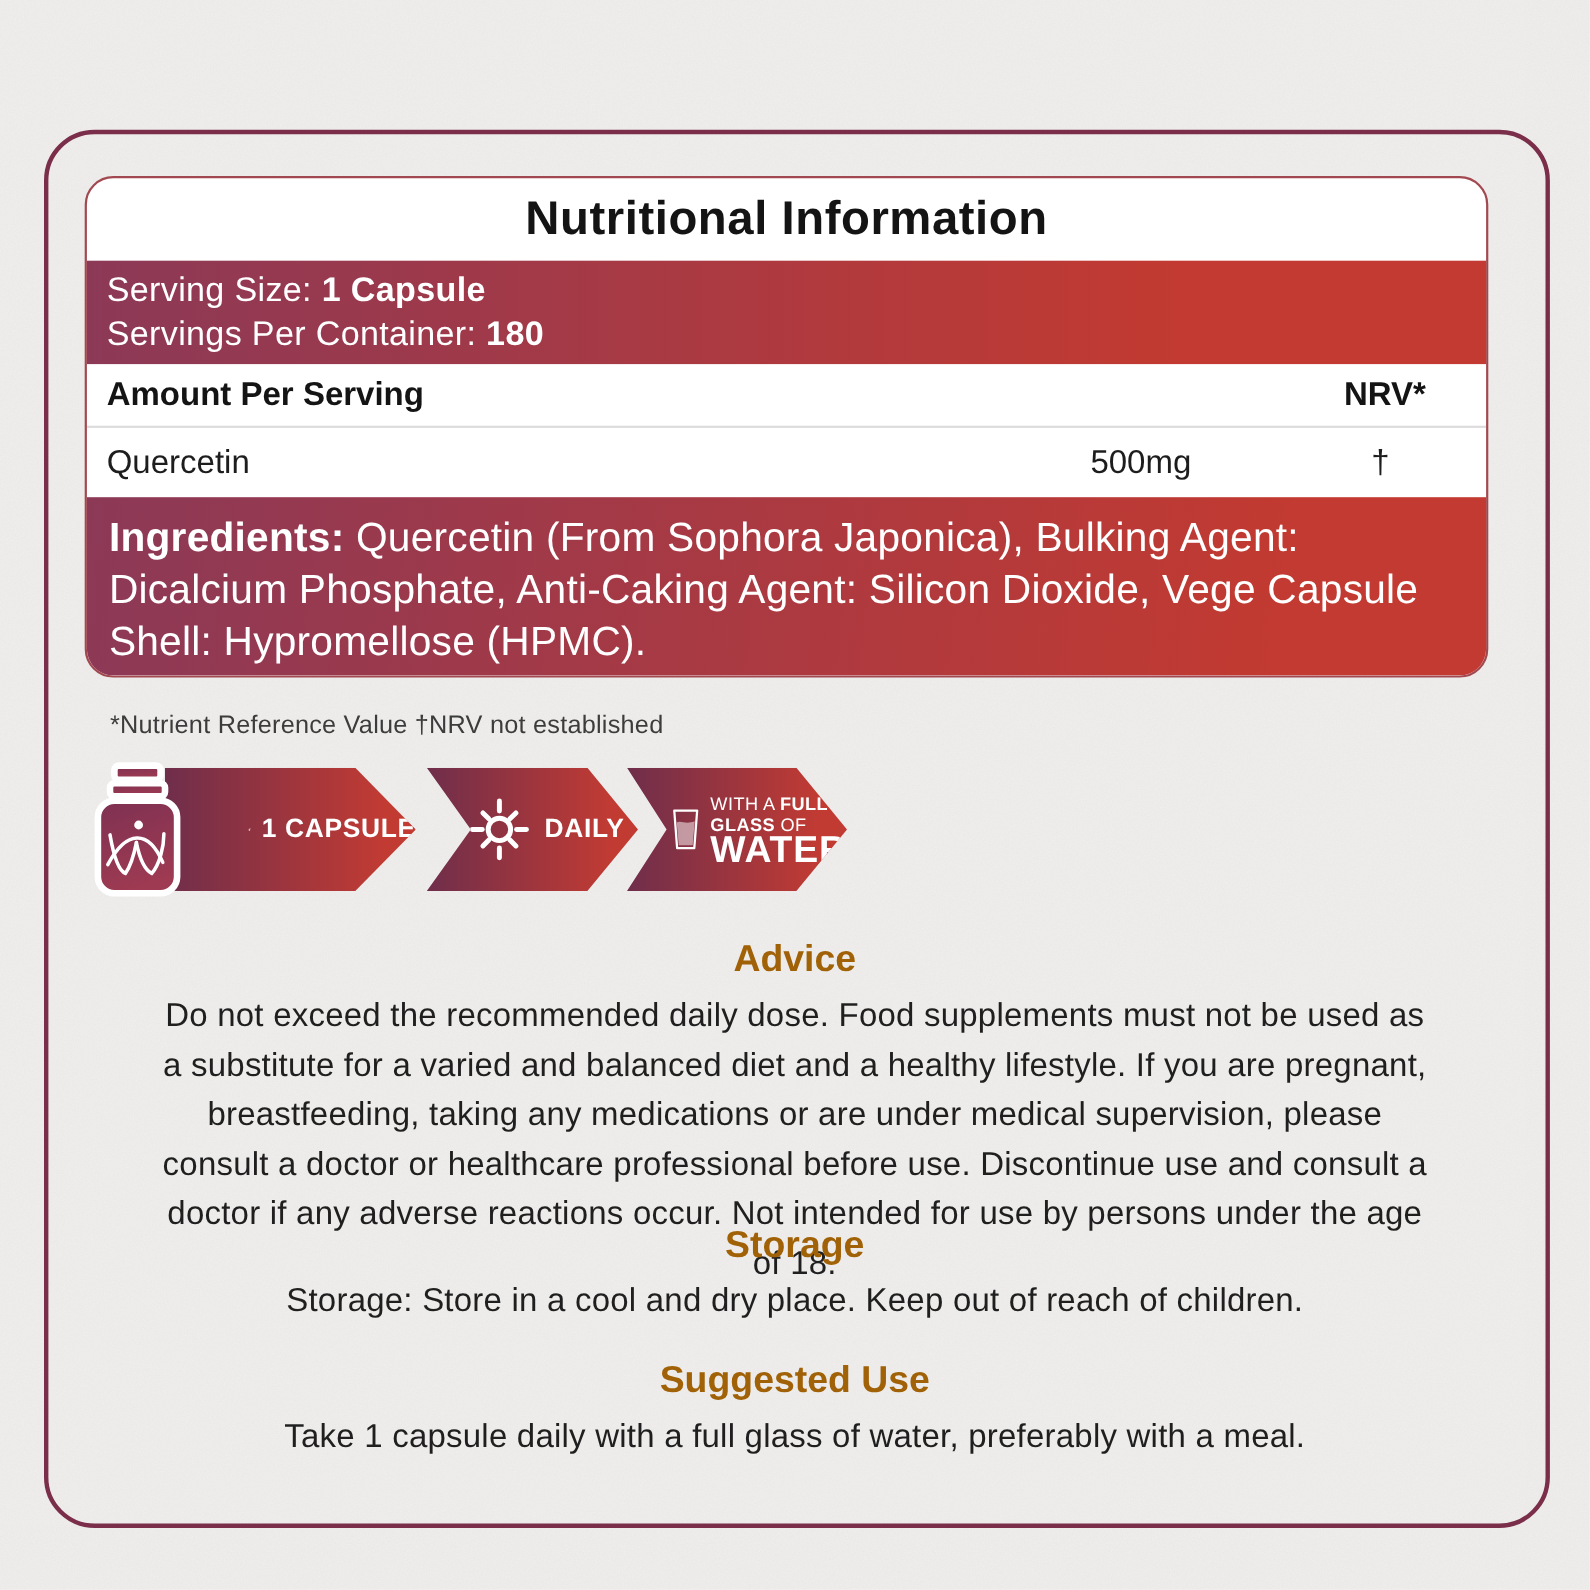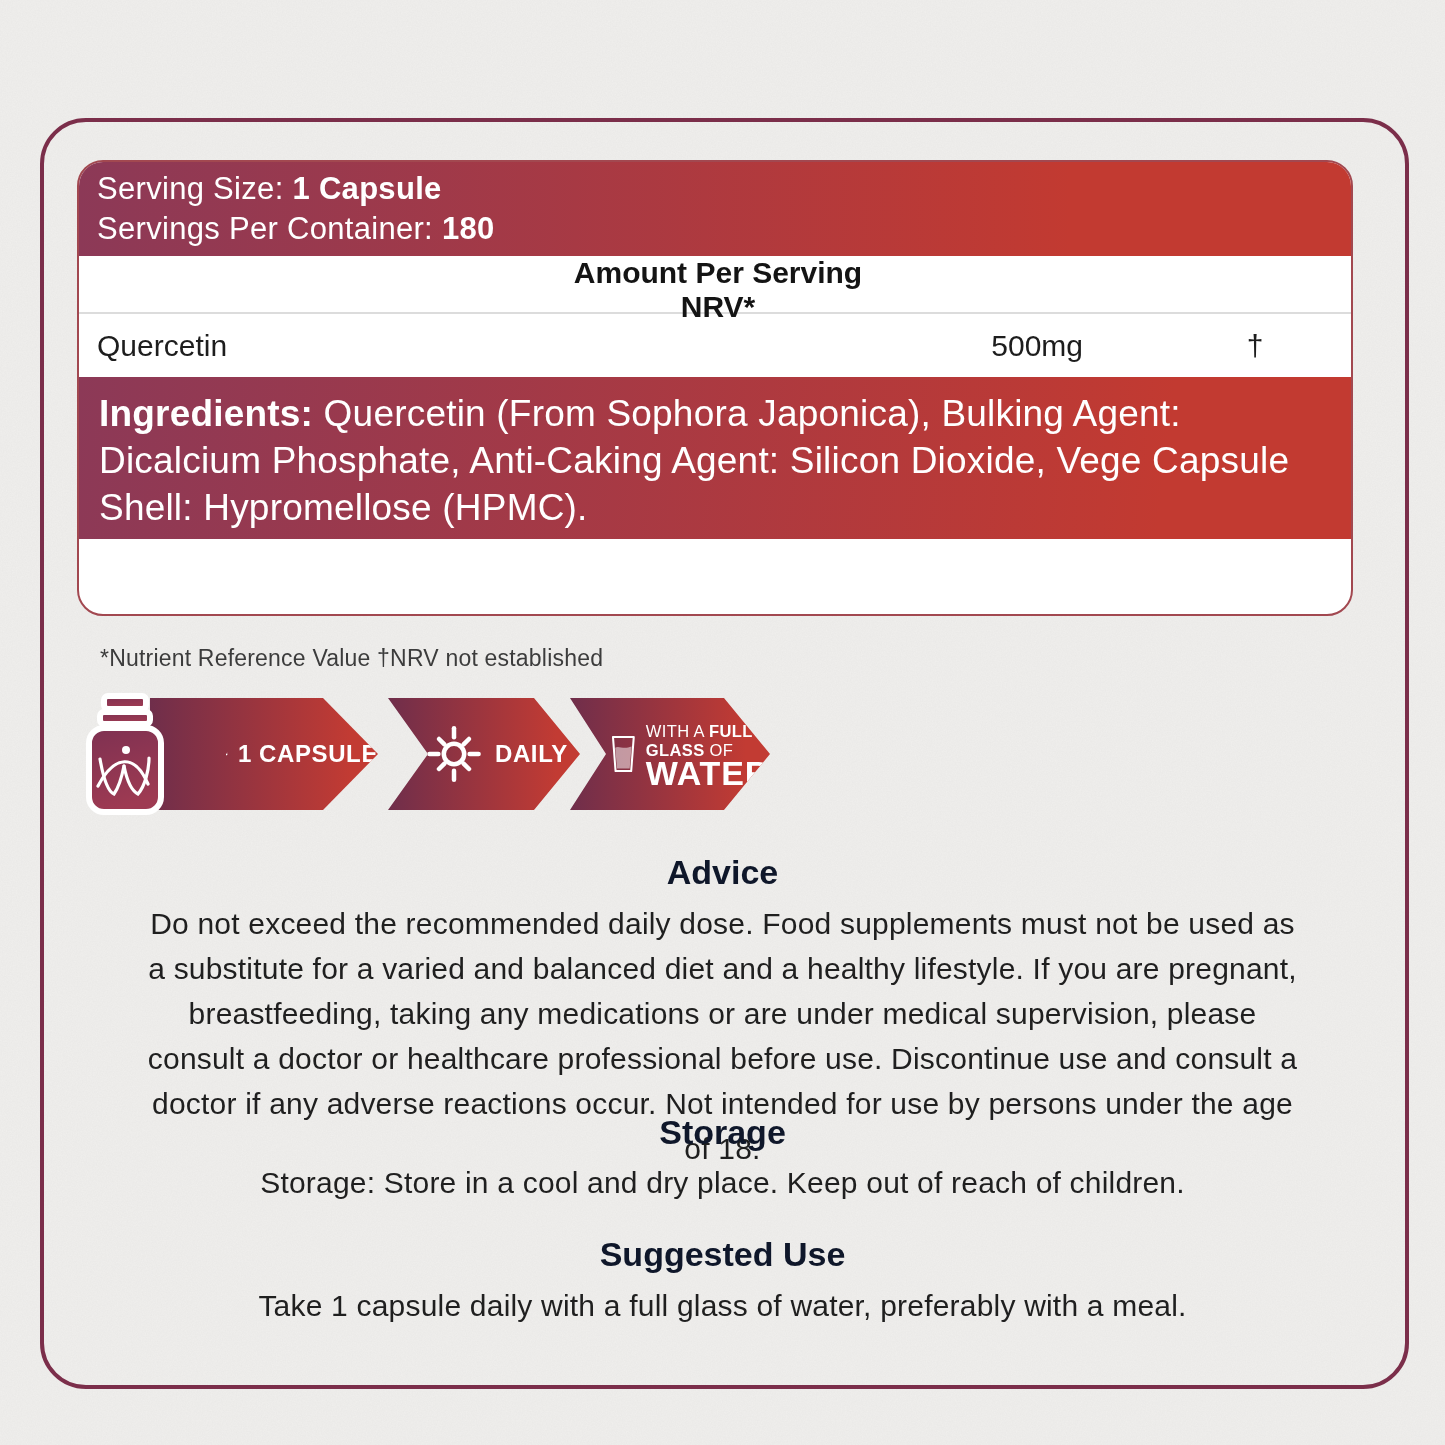--- a/index.html
+++ b/index.html
@@ -32,21 +32,21 @@
   }
   .serving-bar{
     height:94px;box-sizing:border-box;padding:7px 0 0 18px;
     background:linear-gradient(90deg,var(--bar_left,#8c3957) 0%,var(--bar_right,#c23a31) 78%);
     color:#fff;font-size:31px;line-height:40px;letter-spacing:.3px;
   }
   .serving-bar b{font-weight:700;}
   .aps-row{
     height:58px;box-sizing:border-box;display:flex;align-items:center;
     padding:0 12px 0 18px;border-bottom:2px solid #dcdcdc;
-    font-size:30px;font-weight:700;color:#141414;flex-direction:column;
+    font-size:30px;font-weight:700;color:#141414;
   }
   .aps-row .spacer{flex:1;}
   .col-nrv{width:160px;text-align:center;}
   .nutrient-row{
     height:63px;box-sizing:border-box;display:flex;align-items:center;
     padding:0 16px 0 18px;font-size:30px;color:#1d1d1d;
   }
   .nutrient-row .n-name{flex:1;}
   .nutrient-row .n-amount{width:170px;text-align:right;margin-right:92px;}
   .ingredients-box{
@@ -80,41 +80,42 @@
     left:570px;width:200px;padding-left:40px;gap:9px;
     clip-path:polygon(0 0,calc(100% - 46px) 0,100% 50%,calc(100% - 46px) 100%,0 100%,36px 50%);
   }
   .water-text{font-size:16.5px;line-height:19px;letter-spacing:.4px;white-space:nowrap;}
   .water-text .big{font-size:34px;line-height:27px;font-weight:700;letter-spacing:.8px;}
   .water-text b{font-weight:700;}
   .bottle{left:85px;top:692px;z-index:3;}
 
   
   .sec-heading{
-    left:0;width:1445px;text-align:center;font-size:34px;font-weight:700;color:#0f172a;z-index:2;
+    left:0;width:1445px;text-align:center;font-size:34px;font-weight:700;color:#a16207;z-index:2;
   }
   .sec-body{
     left:142px;width:1161px;text-align:center;font-size:30px;line-height:45px;
     color:#1f1f1f;z-index:2;letter-spacing:.2px;
   }
 </style>
 </head>
 <body>
 
 <svg class="noise" xmlns="http://www.w3.org/2000/svg">
   <filter id="grain">
       <feTurbulence type="fractalNoise" baseFrequency="0.8" numOctaves="2" stitchTiles="stitch"></feTurbulence>
   <feColorMatrix type="matrix" values="0 0 0 0 0.2  0 0 0 0 0.2  0 0 0 0 0.2  0 0 0 1 0"></feColorMatrix>
     </filter>
   <rect width="100%" height="100%" filter="url(#grain)"></rect>
 </svg>
 
 <div class="abs frame"></div>
 
 <div class="abs panel">
+  <div class="panel-title">Nutritional Information</div>
 
   <div class="serving-bar">
     <div><span>Serving Size: </span><b>1 Capsule</b></div>
     <div><span>Servings Per Container: </span><b>180</b></div>
   </div>
 
   <div class="aps-row">
     <span>Amount Per Serving</span>
     <span class="spacer"></span>
     <span class="col-nrv">NRV*</span>

